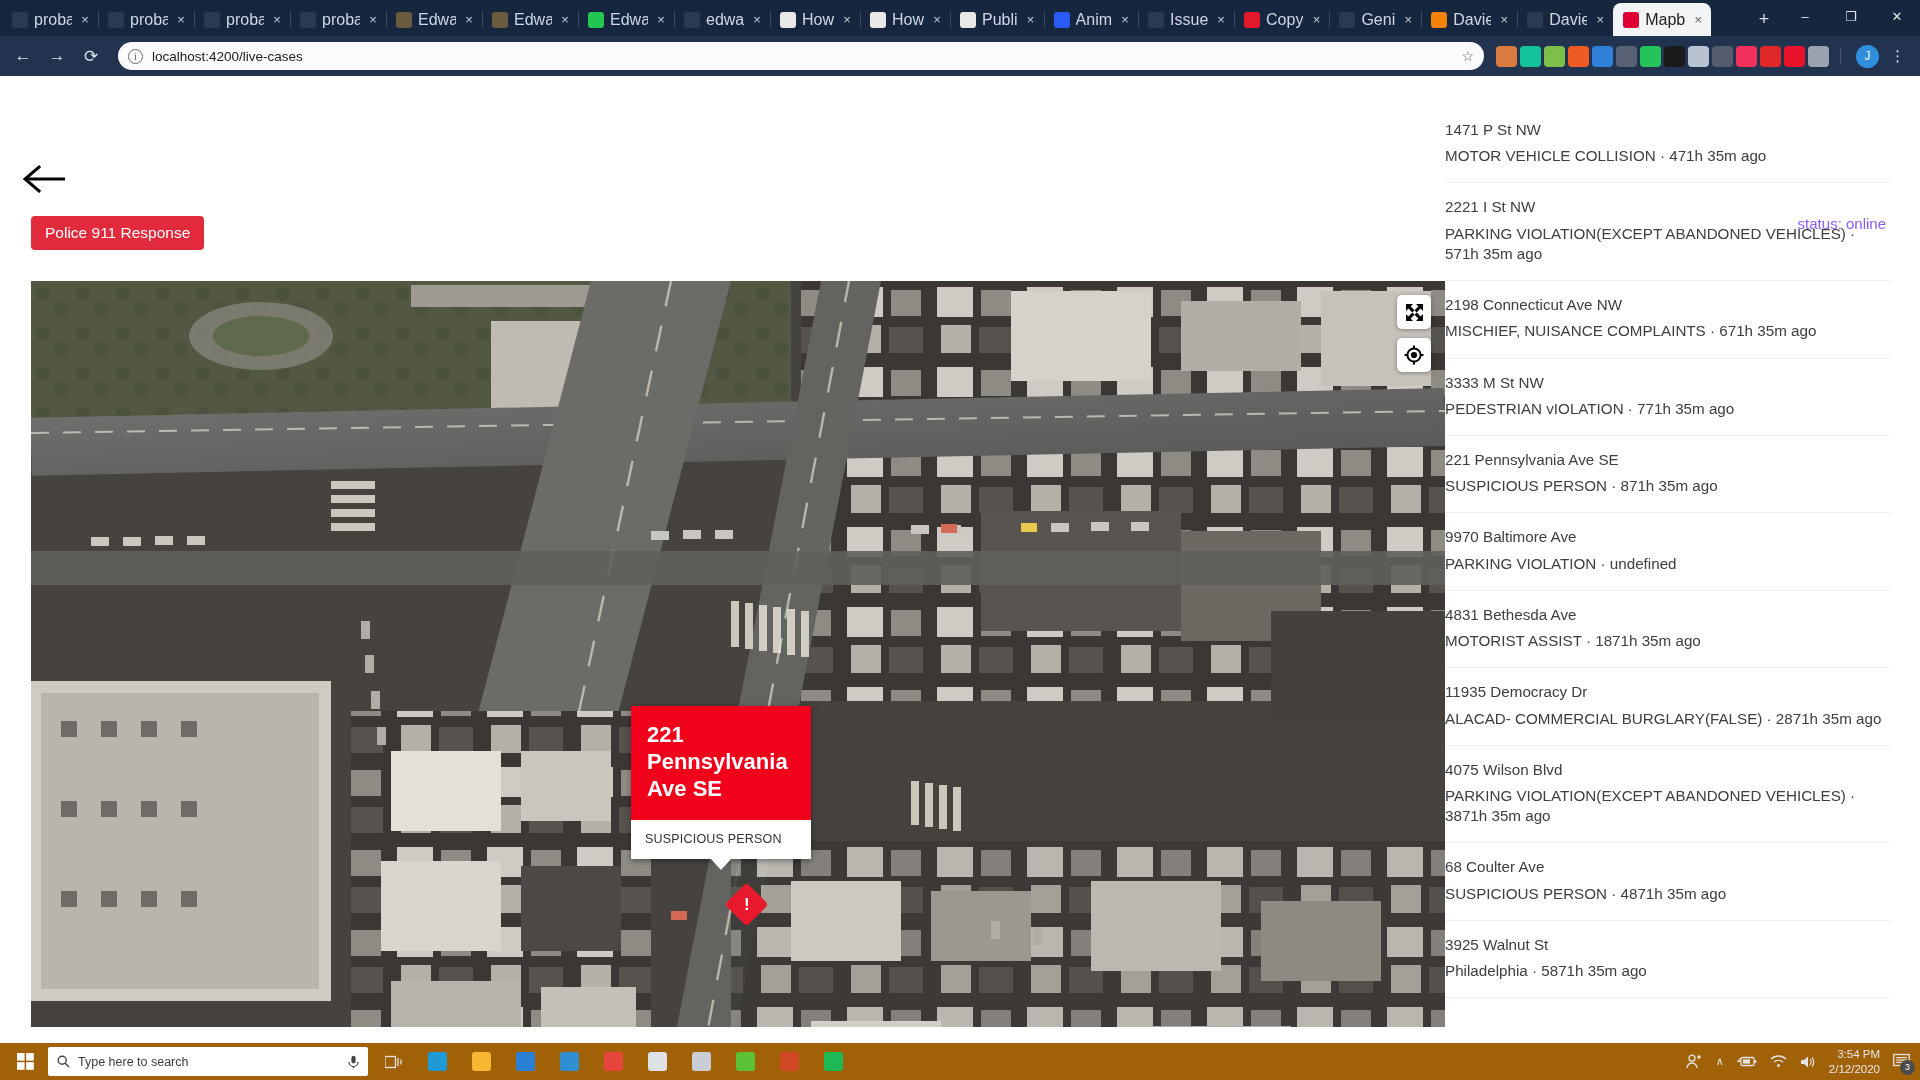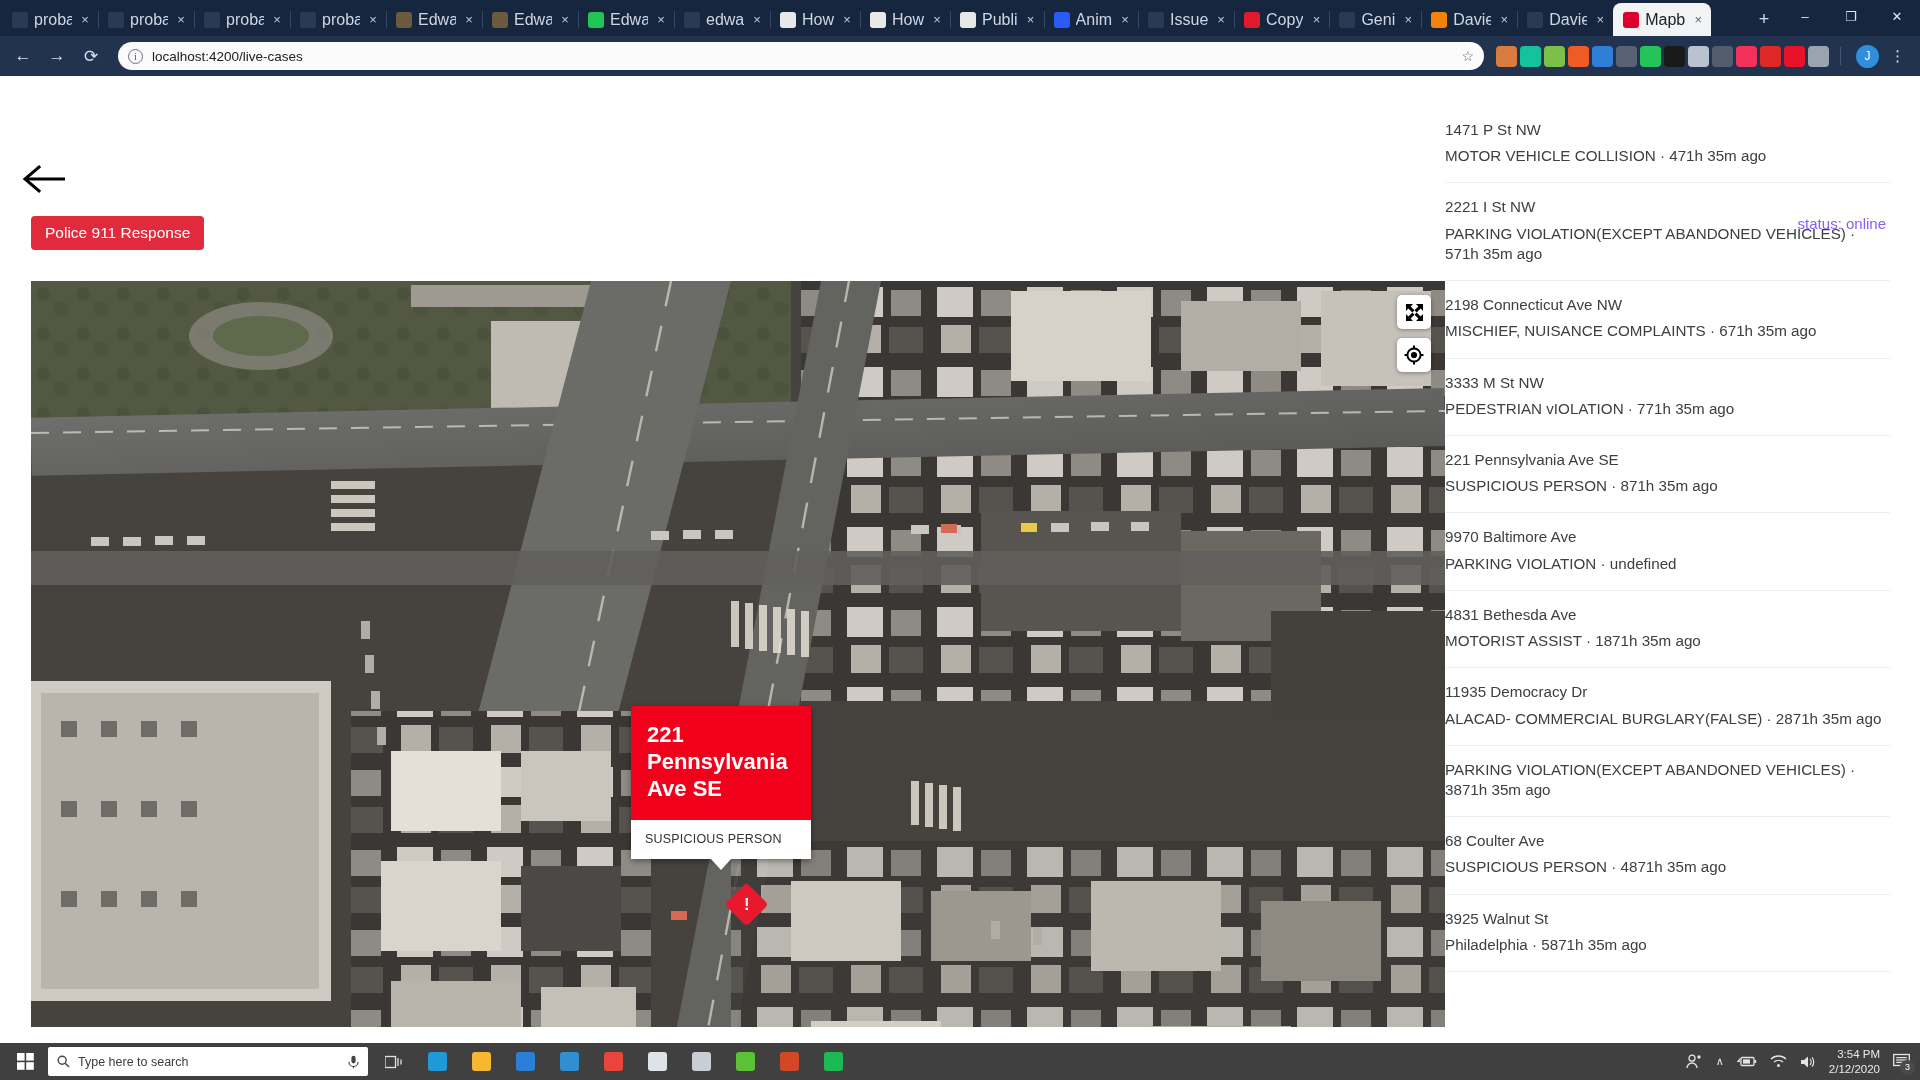--- a/index.html
+++ b/index.html
@@ -158,21 +158,21 @@
   }
   .case-list { list-style: none; }
   .case-item {
     padding: 14px 0 16px 0; border-bottom: 1px solid #eceff1;
     font-size: 15.2px; color: #3c4043; line-height: 1.33;
   }
   .case-item:first-child { padding-top: 16px; }
   .case-addr { margin-bottom: 6px; }
   .case-desc { color: #3c4043; }
   .taskbar {
-    height: 37px; background: #404040; display: flex; align-items: center;
+    height: 37px; background: #a16207; display: flex; align-items: center;
     flex: 0 0 37px; padding: 0 2px; color: #e6e6e6; font-size: 12px; margin-top: 16px;
   }
   .tb-start {
     width: 46px; height: 37px; display: flex; align-items: center; justify-content: center;
   }
   .tb-search {
     width: 320px; height: 29px; background: #fff; border-radius: 2px;
     display: flex; align-items: center; gap: 8px; padding: 0 9px;
     color: #3c3c3c; font-size: 12.5px; margin-right: 3px;
   }
@@ -541,20 +541,21 @@
           </li>
           <li class="case-item">
             <div class="case-addr">4831 Bethesda Ave</div>
             <div class="case-desc">MOTORIST ASSIST · 1871h 35m ago</div>
           </li>
           <li class="case-item">
             <div class="case-addr">11935 Democracy Dr</div>
             <div class="case-desc">ALACAD- COMMERCIAL BURGLARY(FALSE) · 2871h 35m ago</div>
           </li>
           <li class="case-item">
+            <div class="case-addr">4075 Wilson Blvd</div>
             <div class="case-desc">PARKING VIOLATION(EXCEPT ABANDONED VEHICLES) · 3871h 35m ago</div>
           </li>
           <li class="case-item">
             <div class="case-addr">68 Coulter Ave</div>
             <div class="case-desc">SUSPICIOUS PERSON · 4871h 35m ago</div>
           </li>
           <li class="case-item">
             <div class="case-addr">3925 Walnut St</div>
             <div class="case-desc">Philadelphia · 5871h 35m ago</div>
           </li>

